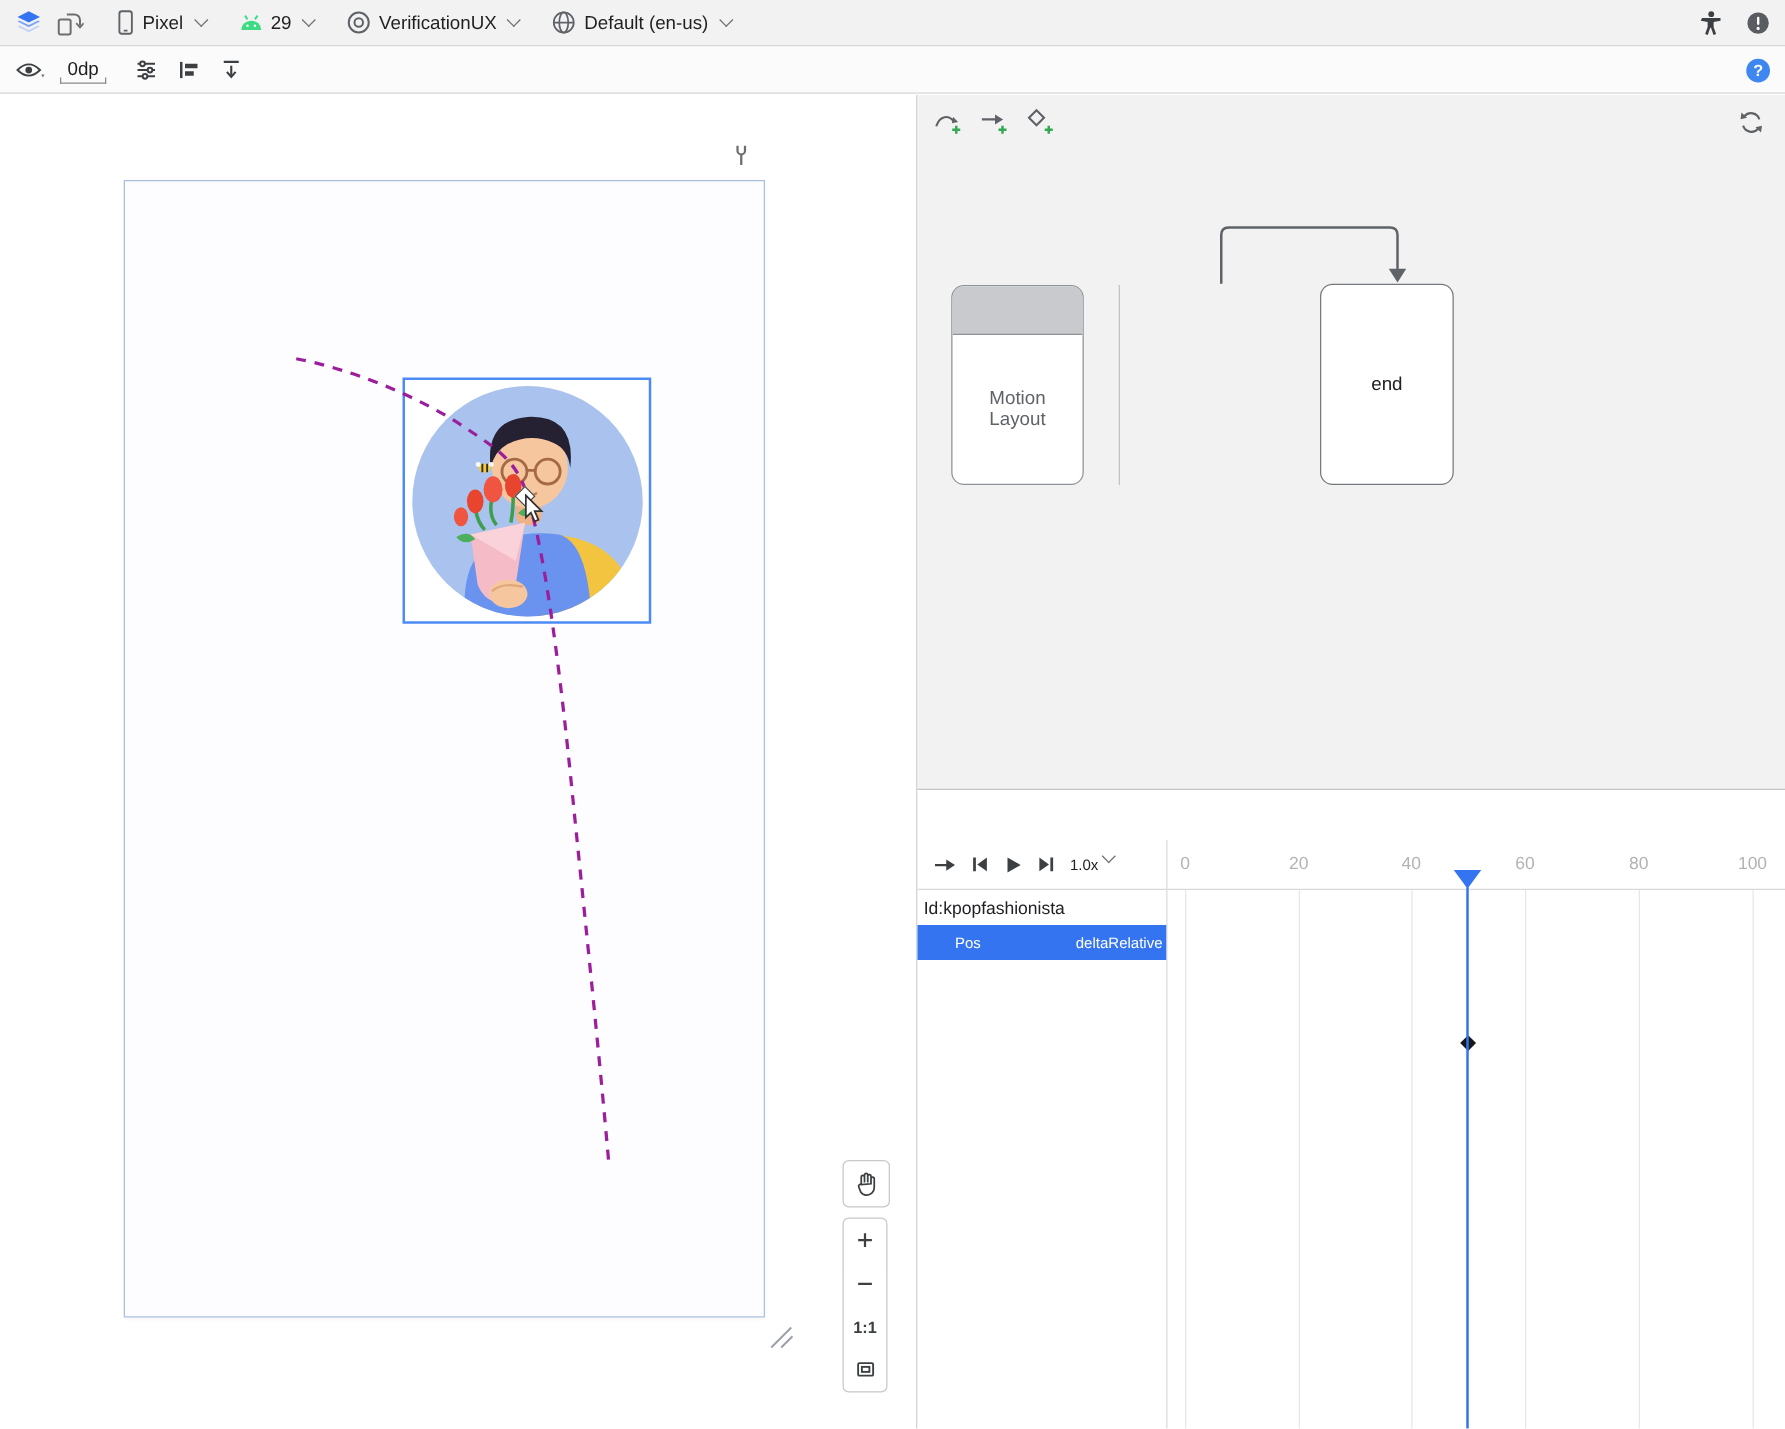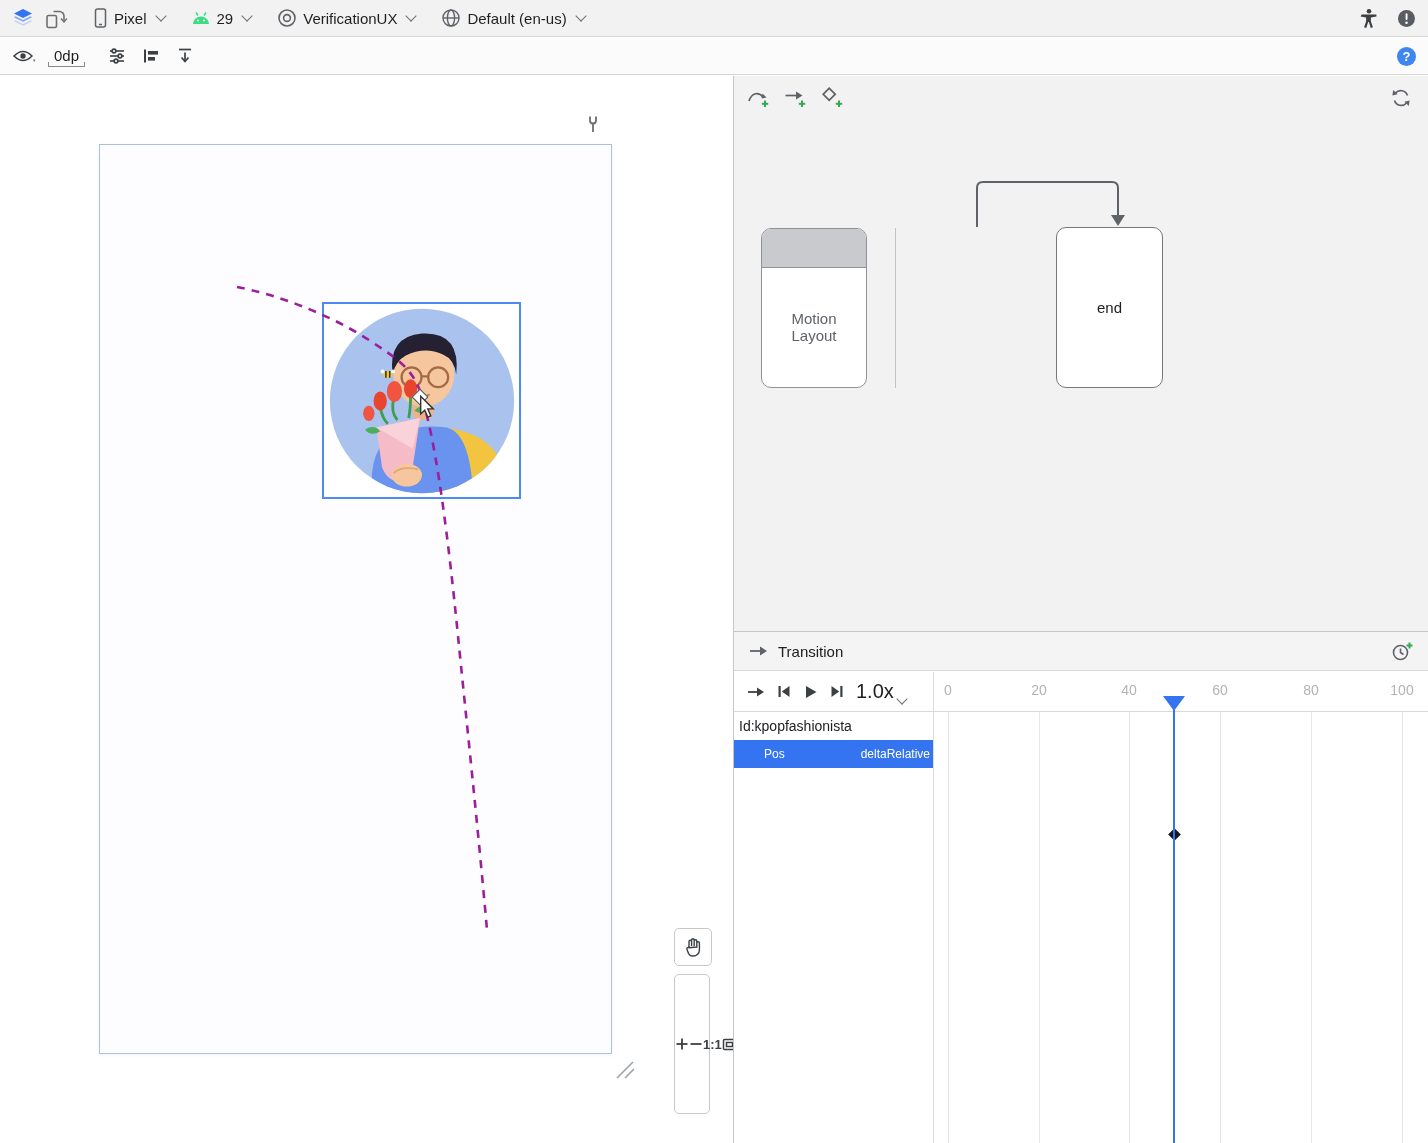--- a/index.html
+++ b/index.html
@@ -34,21 +34,21 @@
   .avatar-box{position:absolute;left:322px;top:226px;width:199px;height:197px;background:#fff;
        border:2px solid #4c8bf5;box-sizing:border-box;display:flex;align-items:center;justify-content:center;}
   .path-svg{position:absolute;left:0;top:0;width:733px;height:1067px;pointer-events:none;}
   .kf-onpath{position:absolute;left:414px;top:315px;width:10px;height:10px;background:#fff;
        border:1.6px solid #4a4a4a;transform:rotate(45deg);}
   .cursor{position:absolute;left:419px;top:319px;}
   .wrench{position:absolute;left:586px;top:39px;}
   .pan-btn{position:absolute;left:674px;top:852px;width:36px;height:36px;background:#fff;
        border:1px solid #c8c8c8;border-radius:5px;display:flex;align-items:center;justify-content:center;}
   .zoom-stack{position:absolute;left:674px;top:898px;width:36px;height:140px;background:#fff;
-       border:1px solid #c8c8c8;border-radius:5px;display:flex;flex-direction:row;box-sizing:border-box;}
+       border:1px solid #c8c8c8;border-radius:5px;display:flex;flex-direction:column;box-sizing:border-box;}
   .zoom-stack .zbtn{flex:1;display:flex;align-items:center;justify-content:center;
        font-size:13px;font-weight:bold;color:#3c4043;}
   .resize-handle{position:absolute;left:613px;top:982px;}
   
   .rpanel{position:absolute;left:733px;top:0;width:695px;height:1067px;border-left:1px solid #c6c6c6;box-sizing:border-box;}
   .scene{position:absolute;top:0;left:0;right:0;height:556px;background:#f2f2f2;
        border-bottom:1px solid #c6c6c6;box-sizing:border-box;}
   .scene-icons{position:absolute;top:11px;left:12px;display:flex;gap:13px;}
   .scene-icon-right{position:absolute;top:11px;right:16px;}
   .ml-box{position:absolute;left:27px;top:152px;width:106px;height:160px;border:1.5px solid #8f9398;
@@ -63,21 +63,21 @@
   .arrow-svg{position:absolute;left:0;top:0;width:695px;height:556px;pointer-events:none;}
   
   .trans{position:absolute;top:556px;left:0;right:0;bottom:0;background:#fff;}
   .t-head{position:absolute;top:0;left:0;right:0;height:39px;background:#f4f4f4;border-bottom:1px solid #d9d9d9;
        display:flex;align-items:center;gap:10px;padding:0 14px;box-sizing:border-box;}
   .t-title{font-size:15px;color:#202124;}
   .t-head .spacer{flex:1;}
   .t-controls{position:absolute;top:40px;left:0;right:0;height:39px;border-bottom:1px solid #d9d9d9;}
   .t-controls .left{position:absolute;left:0;top:0;width:199px;height:100%;display:flex;
        align-items:center;gap:11px;padding-left:13px;box-sizing:border-box;}
-  .speed{display:flex;align-items:flex-end;font-size:20px;color:#202124;}
+  .speed{display:flex;align-items:flex-start;font-size:12px;color:#202124;}
   .tick{position:absolute;top:10px;transform:translateX(-50%);color:#b3b3b3;font-size:14px;}
   .t-body{position:absolute;top:80px;left:0;right:0;bottom:0;}
   .grid{position:absolute;top:0;bottom:0;width:1px;background:#e7e7e7;}
   .col-sep{position:absolute;left:199px;top:40px;bottom:0;width:1px;background:#dcdcdc;}
   .trow1{position:absolute;top:0;left:0;width:199px;height:28px;display:flex;align-items:center;
        padding-left:5px;box-sizing:border-box;font-size:14px;color:#202124;}
   .trow2{position:absolute;top:28px;left:0;width:199px;height:28px;background:#3574f0;color:#fff;
        display:flex;align-items:center;padding-left:30px;padding-right:3px;box-sizing:border-box;font-size:12px;}
   .trow2 .attr{margin-left:auto;}
   .ph-line{position:absolute;left:439px;top:78px;bottom:0;width:2px;background:#3574f0;}
@@ -352,40 +352,20 @@
         <div class="cs-box cs-end">
           <span>end</span>
         </div>
         <svg class="arrow-svg">
           <path d="M243 151 L243 112 Q243 106 249 106 L378 106 Q384 106 384 112 L384 140" fill="none" stroke="#5f6368" stroke-width="2"></path>
           <polygon points="377,139 391,139 384,150" fill="#5f6368"></polygon>
         </svg>
       </div>
 
       <div class="trans">
-        <div class="t-head">
-          <span class="icon">
-            <svg width="20" height="12" viewBox="0 0 20 12">
-              <line x1="2" y1="6" x2="13" y2="6" stroke="#5f6368" stroke-width="1.8"></line>
-              <polygon points="12,1.5 19,6 12,10.5" fill="#5f6368"></polygon>
-            </svg>
-          </span>
-          <span class="t-title">Transition</span>
-          <span class="spacer"></span>
-          <span class="icon">
-            <svg width="23" height="21" viewBox="0 0 23 21" fill="none">
-              <circle cx="9.5" cy="11.5" r="7" stroke="#5f6368" stroke-width="1.6"></circle>
-              <path d="M9.5 7.5 v4 l3 2" stroke="#5f6368" stroke-width="1.6"></path>
-              <g stroke="#34a853" stroke-width="2">
-                  <line x1="18.5" y1="1.5" x2="18.5" y2="7.5"></line>
-                  <line x1="15.5" y1="4.5" x2="21.5" y2="4.5"></line>
-                </g>
-            </svg>
-          </span>
-        </div>
 
         <div class="t-controls">
           <div class="left">
             <span class="icon">
               <svg width="18" height="12" viewBox="0 0 18 12">
                 <line x1="1" y1="6" x2="11" y2="6" stroke="#3c4043" stroke-width="1.8"></line>
                 <polygon points="10,1.5 17,6 10,10.5" fill="#3c4043"></polygon>
               </svg>
             </span>
             <span class="icon">

